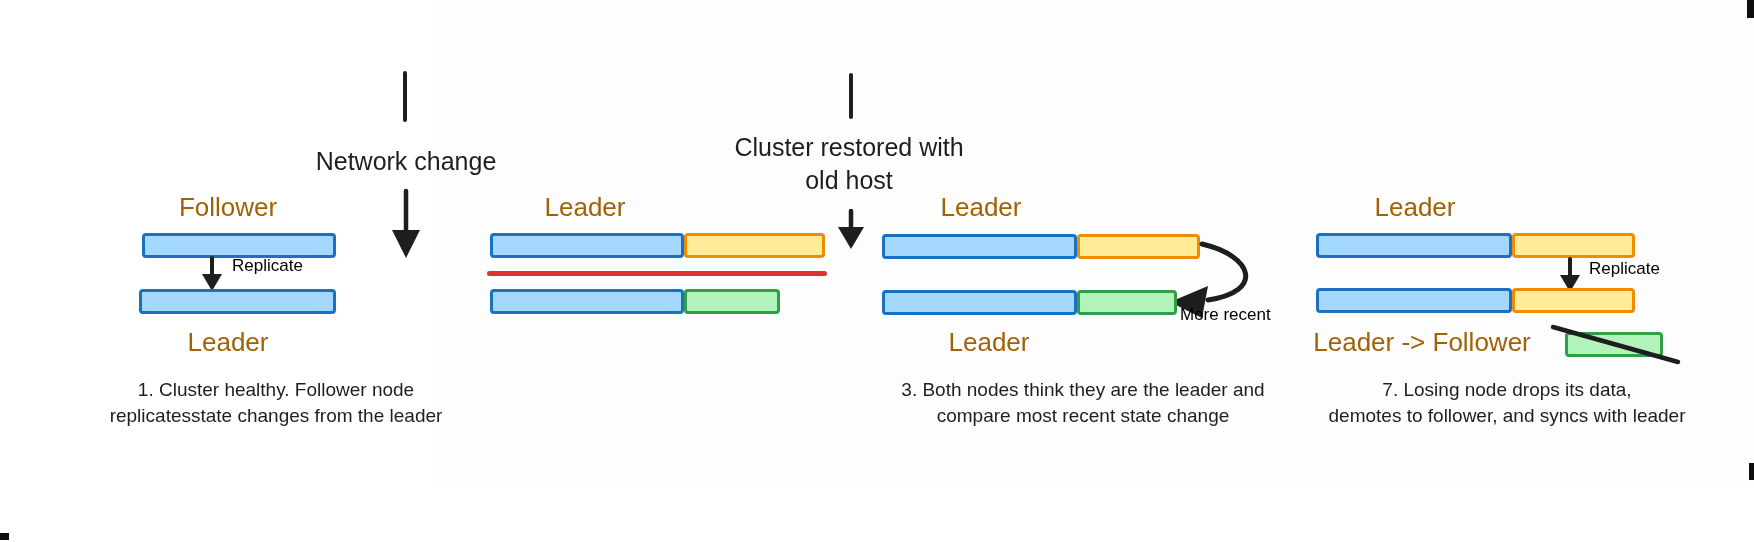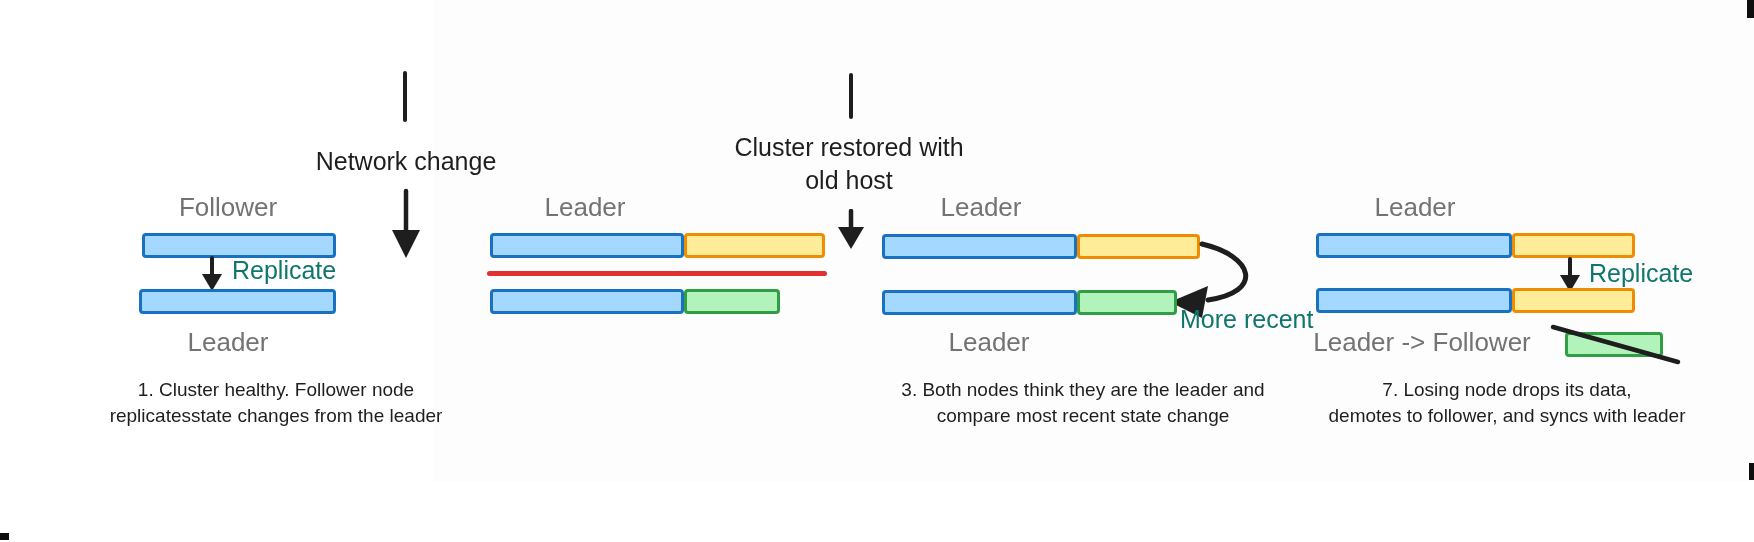--- a/index.html
+++ b/index.html
@@ -1,26 +1,26 @@
 <!DOCTYPE html>
 <html><head>
 <meta charset="utf-8">
 <style>
   html,body{margin:0;padding:0;background:#fff;}
   .canvas{position:relative;width:1754px;height:542px;background:#ffffff;overflow:hidden;
           font-family:"Liberation Sans", sans-serif;color:#1e1e1e;}
   .abs{position:absolute;}
   .bgpane{position:absolute;left:433px;top:0;width:1321px;height:482px;background:#fdfdfd;}
-  .lbl{position:absolute;font-size:26px;color:#737373;white-space:pre;text-align:center;
+  .lbl{position:absolute;font-size:26px;color:#a16207;white-space:pre;text-align:center;
        transform:translateX(-50%);line-height:30px;}
   .note{position:absolute;font-size:25px;color:#1e1e1e;white-space:pre;text-align:center;
        transform:translateX(-50%);line-height:33px;}
   .cap{position:absolute;font-size:19px;line-height:26px;color:#1e1e1e;white-space:pre;
        text-align:center;transform:translateX(-50%);margin-left:25px;}
-  .small{position:absolute;font-size:25px;color:#0f766e;white-space:pre;}
+  .small{position:absolute;font-size:17px;color:#000000;white-space:pre;}
   .barrow{position:absolute;display:flex;}
   .seg{height:25px;border:3px solid;border-radius:4px;box-sizing:border-box;}
   .seg.blue{background:#a5d8ff;border-color:#1971c2;}
   .seg.yellow{background:#ffec99;border-color:#f08c00;}
   .seg.green{background:#b2f2bb;border-color:#2f9e44;}
   .vline{position:absolute;width:4px;background:#1e1e1e;border-radius:2px;}
   .redline{position:absolute;height:5px;background:#e03131;border-radius:2.5px;}
   .mark{position:absolute;background:#0e0e0e;}
   svg{display:block;}
 </style>

